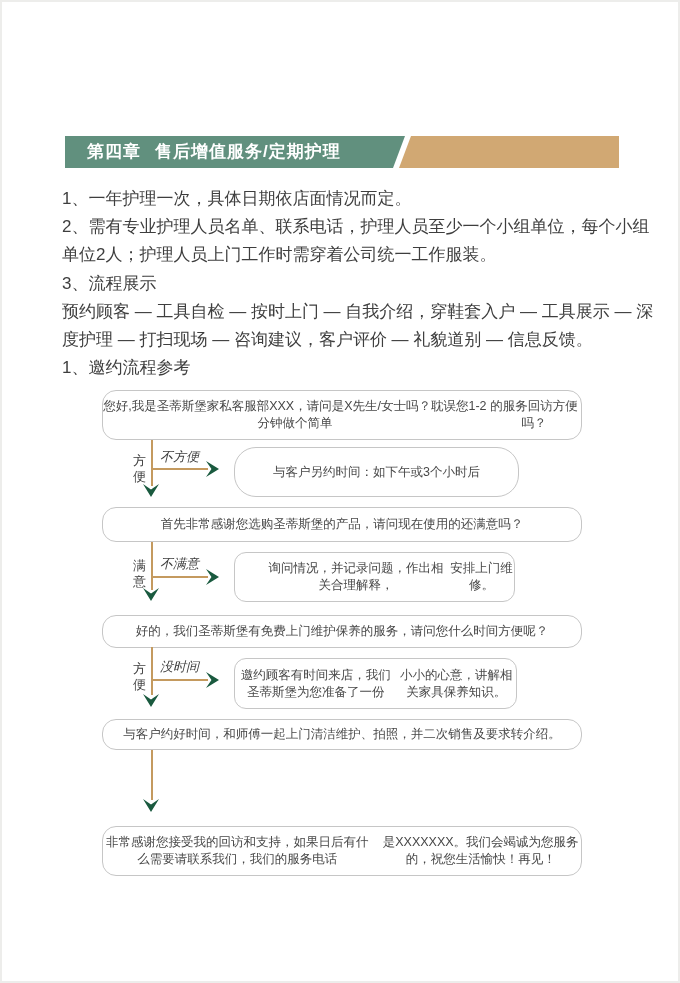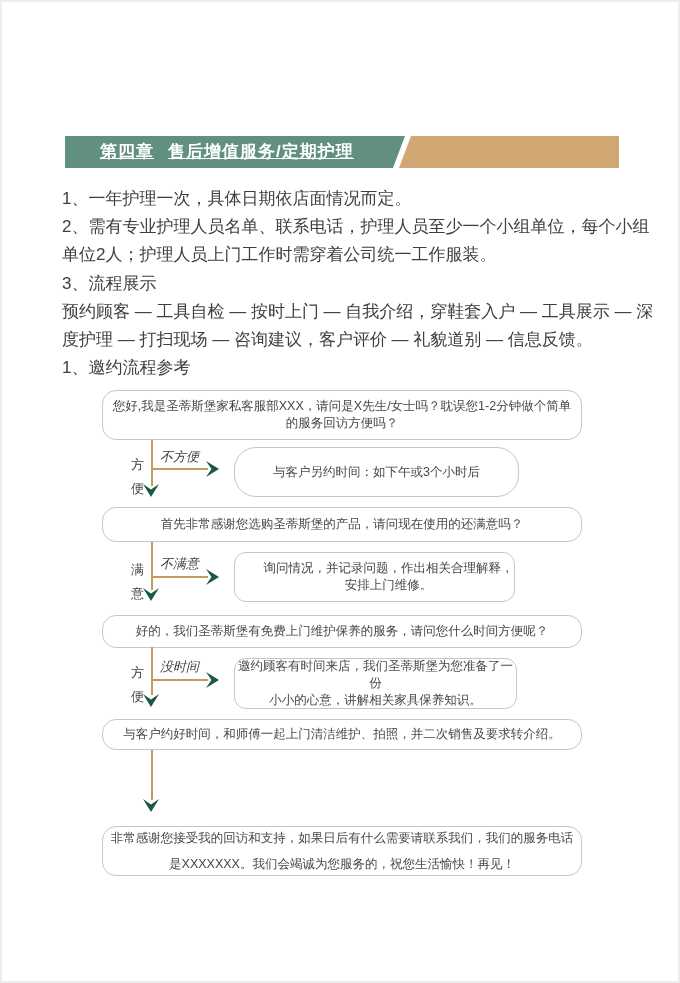--- a/index.html
+++ b/index.html
@@ -11,56 +11,56 @@
     border:2px solid #ededeb;
     font-family:"Liberation Sans","DejaVu Sans",sans-serif;
     overflow:hidden;
   }
   
   .banner-main{
     position:absolute;left:63px;top:134px;width:340px;height:32px;
     background:#61907e;
     clip-path:polygon(0 0,100% 0,calc(100% - 12px) 100%,0 100%);
     color:#ffffff;font-size:17px;font-weight:bold;
-    line-height:32px;padding-left:35px;box-sizing:border-box;
-    letter-spacing:1px;white-space:nowrap;text-decoration:underline;
+    line-height:32px;padding-left:22px;box-sizing:border-box;
+    letter-spacing:1px;white-space:nowrap;
   }
   .banner-main .gap{display:inline-block;width:14px;}
   .banner-accent{
     position:absolute;left:397px;top:134px;width:220px;height:32px;
     background:#d1a873;
     clip-path:polygon(12px 0,100% 0,100% 100%,0 100%);
   }
   
   .intro{
     position:absolute;left:60px;top:183px;width:566px;
     font-size:17px;line-height:28.2px;color:#3e3e3e;
   }
   .intro div{white-space:nowrap;}
   
   .fbox{
     position:absolute;background:#ffffff;
     border:1.5px solid #c6c6c6;border-radius:14px;
     box-sizing:border-box;
-    display:flex;flex-direction:column;align-items:center;justify-content:center;
+    display:flex;flex-direction:row;align-items:center;justify-content:center;
     font-size:12.5px;line-height:17px;color:#474747;text-align:center;
   }
   .fbox.small{border-radius:12px;}
   .cline{position:absolute;background:#c49a5f;}
   .arrow-down{
     position:absolute;width:16px;height:13px;background:#1a5a3f;
     clip-path:polygon(0 0,50% 42%,100% 0,50% 100%);
   }
   .arrow-right{
     position:absolute;width:13px;height:16px;background:#1a5a3f;
     clip-path:polygon(0 0,42% 50%,0 100%,100% 50%);
   }
   .vlabel{
-    position:absolute;width:15px;font-size:13px;line-height:24px;
-    color:#3e3e3e;word-break:break-all;text-align:left;
+    position:absolute;width:15px;font-size:13px;line-height:16px;
+    color:#3e3e3e;word-break:break-all;text-align:right;
   }
   .hlabel{
     position:absolute;font-size:13px;color:#3e3e3e;white-space:nowrap;font-style:italic;
   }
 </style>
 </head>
 <body>
 
 <div class="page">
 

